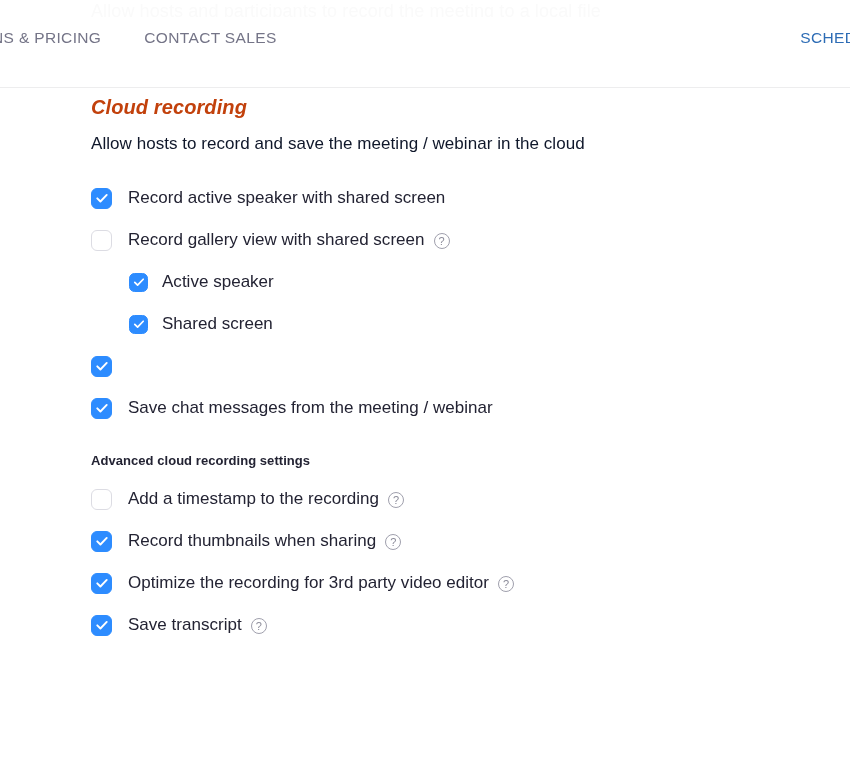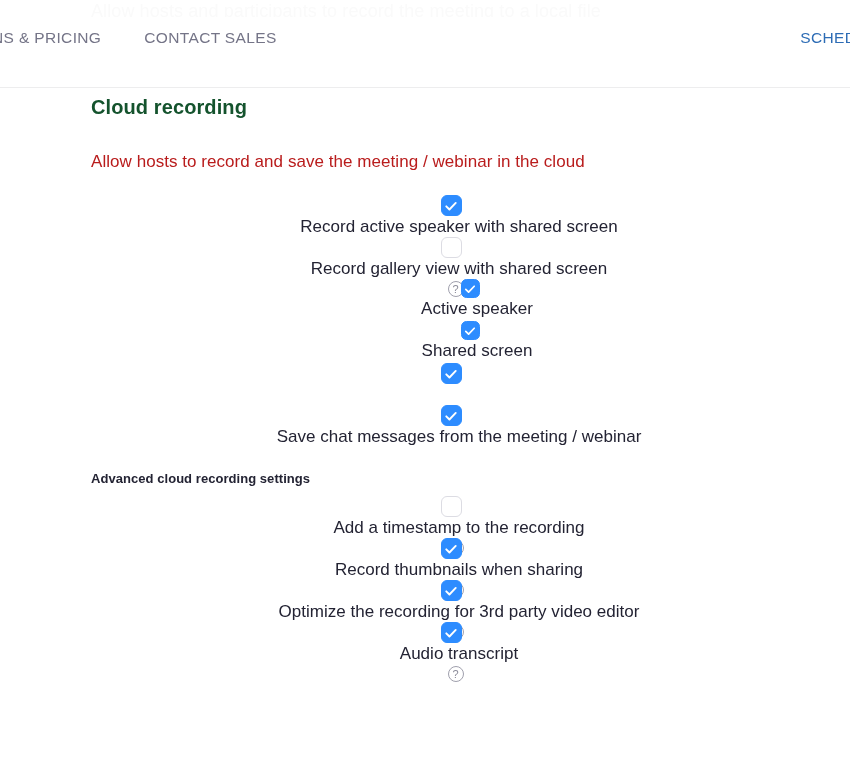--- a/index.html
+++ b/index.html
@@ -102,43 +102,43 @@
   .content {
     position: absolute;
     left: 91px;
     top: 6px;
     width: 720px;
   }
 
   .section-title {
     font-size: 20px;
     font-weight: bold;
-    color: #14532d;
+    color: #c2410c;
     line-height: 26px;
     margin: 0;
     letter-spacing: 0.1px;
+    font-style: italic;
   }
   .section-desc {
     font-size: 17px;
-    color: #b91c1c;
+    color: #0f172a;
     line-height: 23px;
-    margin-top: 30px;
+    margin-top: 12px;
     letter-spacing: 0.05px;
   }
 
   .options {
     margin-top: 22px;
   }
 
   .opt-row {
     display: flex;
     align-items: center;
     height: 42px;
     cursor: pointer;
-    flex-direction: column;
   }
   .opt-row.sub {
     margin-left: 38px;
     height: 42px;
   }
 
   
   .cbox {
     width: 21px;
     height: 21px;
@@ -308,19 +308,19 @@
           </span>
           <span class="opt-label">Optimize the recording for 3rd party video editor</span>
           <span class="help-icon">?</span>
         </div>
         <div class="opt-row">
           <span class="cbox on">
             <svg viewBox="0 0 16 16">
               <path d="M2.6 8.4 L6.2 12 L13.4 4.5" fill="none" stroke="#ffffff" stroke-width="2.2" stroke-linecap="round" stroke-linejoin="round"></path>
             </svg>
           </span>
-          <span class="opt-label">Audio transcript</span>
+          <span class="opt-label">Save transcript</span>
           <span class="help-icon">?</span>
         </div>
       </div>
 
   </div>
 </div>
 
 </body></html>

